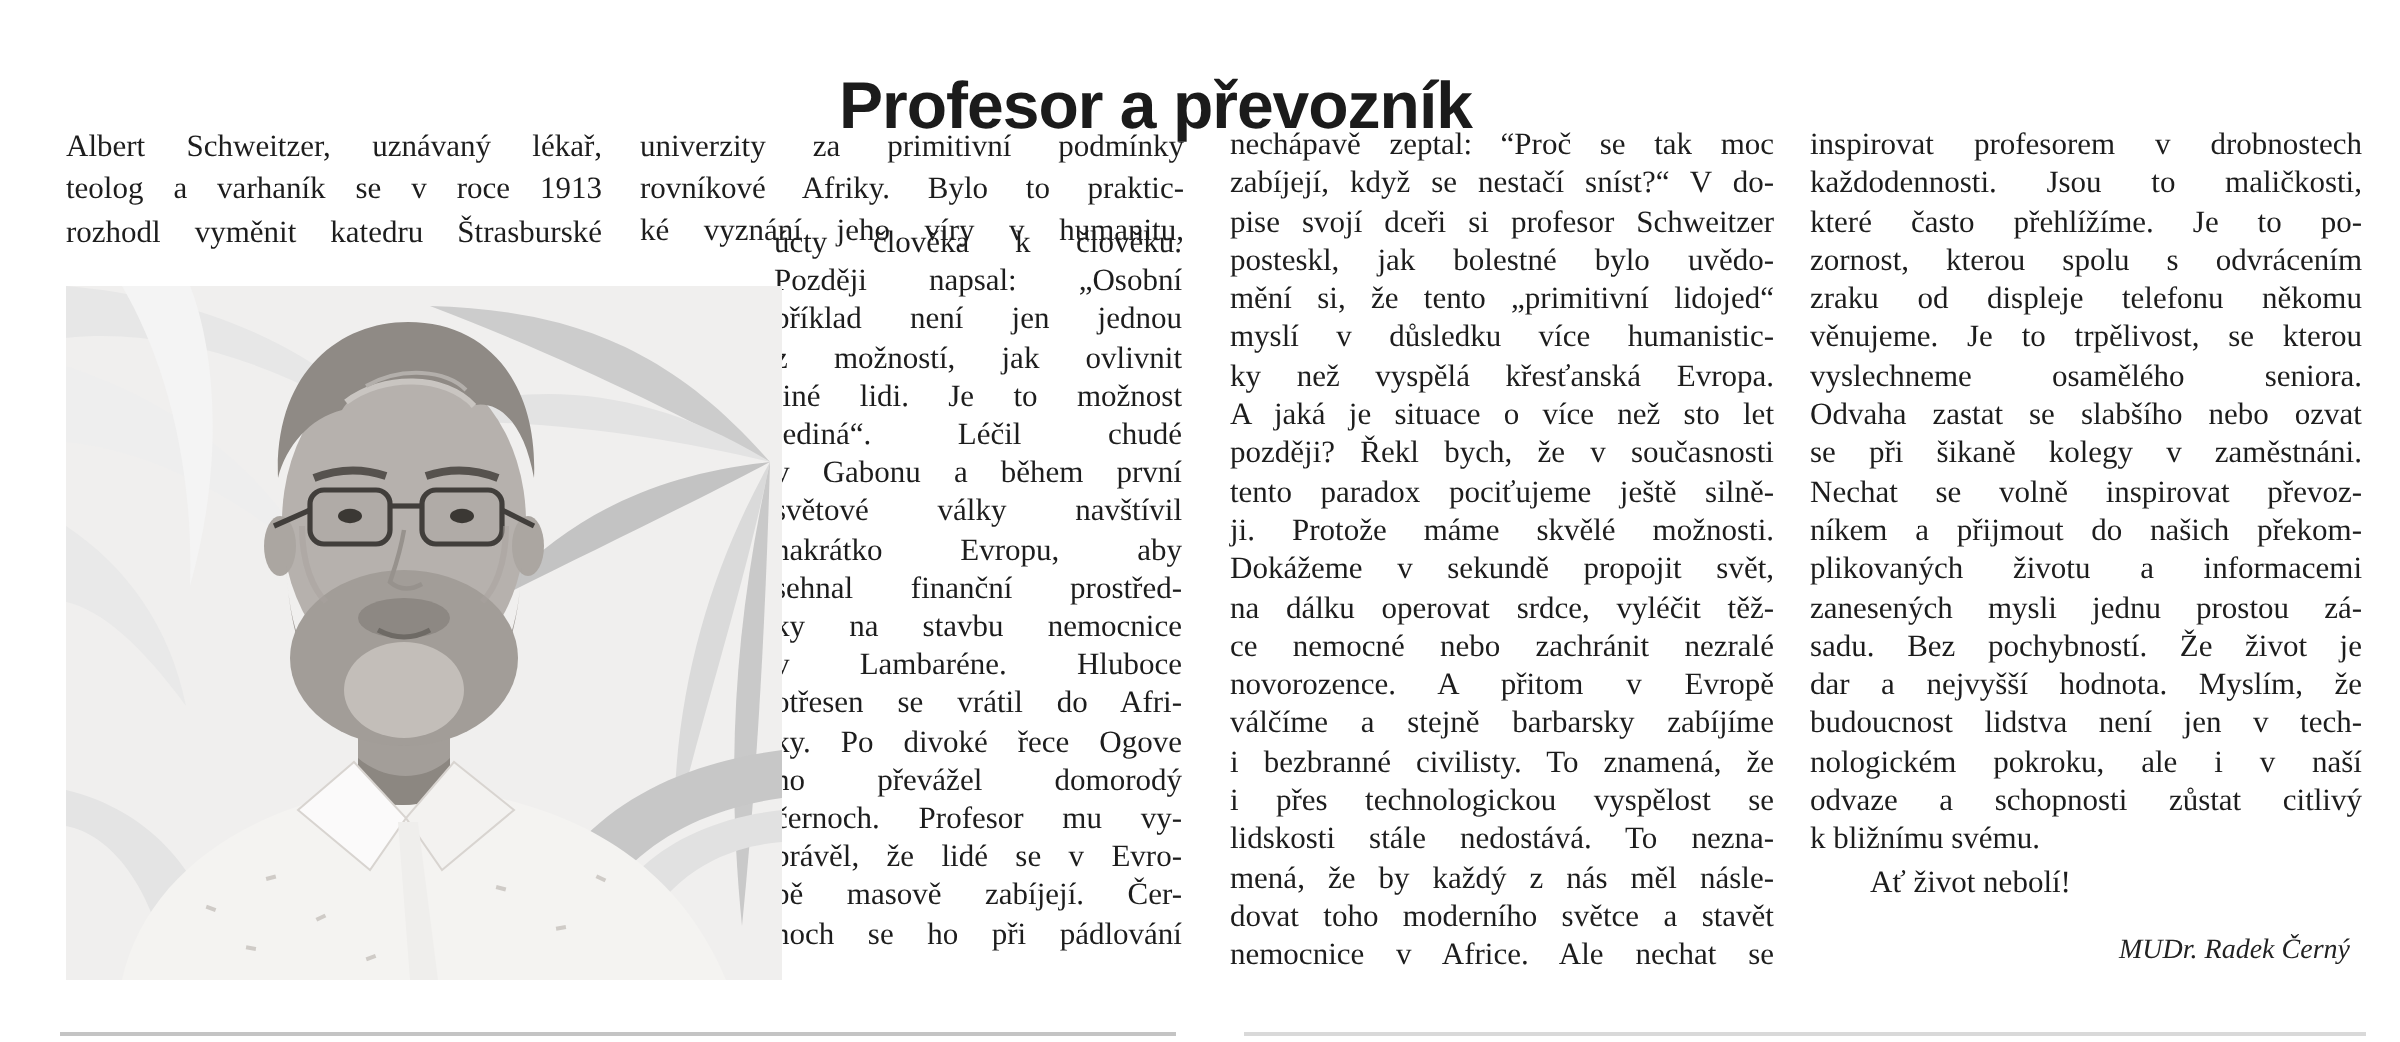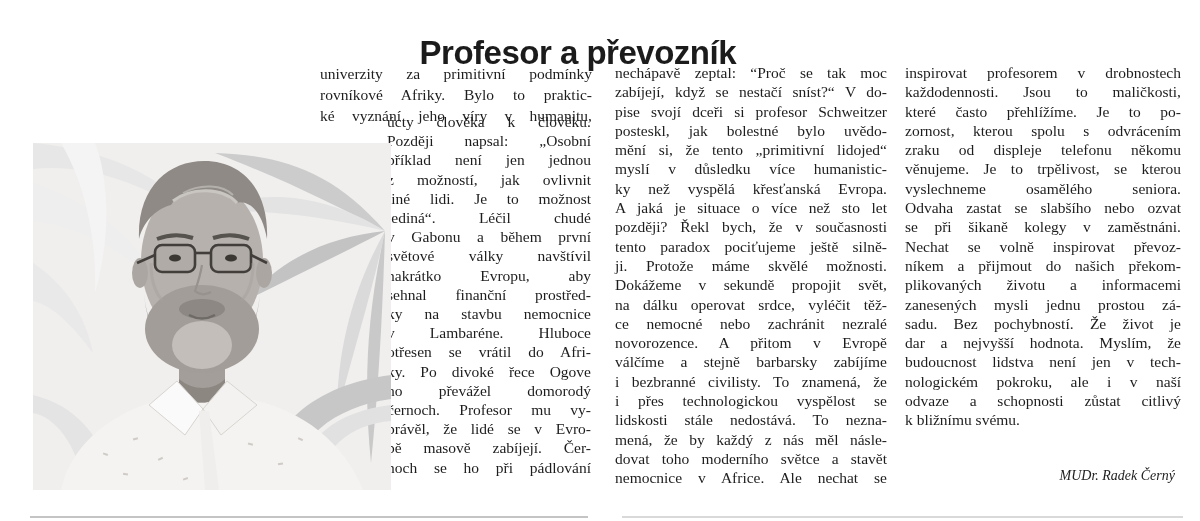--- a/index.html
+++ b/index.html
@@ -41,20 +41,23 @@
   .rule-left{left:30px;top:516px;width:558px;background:#c4c4c4;}
   .rule-right{left:622px;top:516px;width:561px;background:#d9d9d9;}
 </style>
 </head>
 <body>
 
 <div class="page">
 
   <h1 class="headline">Profesor a převozník</h1>
 
+  <div class="col col1">Albert Schweitzer, uznávaný lékař,
+teolog a varhaník se v roce 1913
+rozhodl vyměnit katedru Štrasburské</div>
   <div class="col col2top">univerzity za primitivní podmínky
 rovníkové Afriky. Bylo to praktic-
 ké vyznání jeho víry v humanitu,</div>
   <div class="col col2side">úcty člověka k člověku.
 Později napsal: „Osobní
 příklad není jen jednou
 z možností, jak ovlivnit
 jiné lidi. Je to možnost
 jediná“. Léčil chudé
 v Gabonu a během první
@@ -104,20 +107,21 @@
 ce nemocné nebo zachránit nezralé
 novorozence. A přitom v Evropě
 válčíme a stejně barbarsky zabíjíme
 i bezbranné civilisty. To znamená, že
 i přes technologickou vyspělost se
 lidskosti stále nedostává. To nezna-
 mená, že by každý z nás měl násle-
 dovat toho moderního světce a stavět
 nemocnice v Africe. Ale nechat se</div>
   <div class="col4last">k bližnímu svému.</div>
+  <div class="col4closing">Ať život nebolí!</div>
   <div class="signature">MUDr. Radek Černý</div>
 
   <div class="photo">
     <svg width="358" height="347" viewBox="0 0 358 347" xmlns="http://www.w3.org/2000/svg">
 
       <rect x="0" y="0" width="358" height="347" fill="#f0efee"></rect>
 
       <path d="M0,0 C70,6 130,32 168,78 C115,42 55,20 0,26 Z" fill="#e7e7e7"></path>
       <path d="M0,40 C55,58 100,92 124,138 C82,102 40,82 0,78 Z" fill="#eeeeee"></path>
       <path d="M28,0 C48,34 64,86 62,150 C80,86 74,30 62,0 Z" fill="#f4f4f4"></path>

